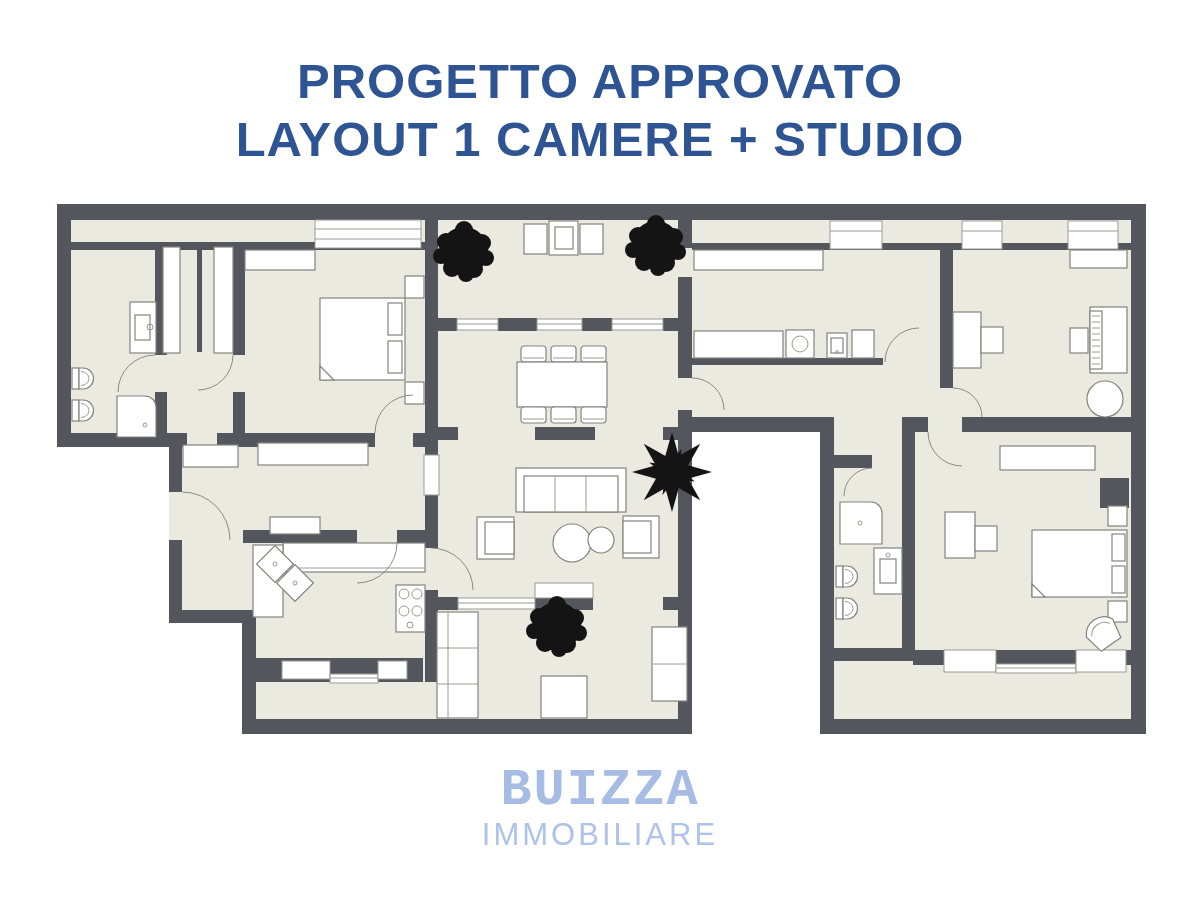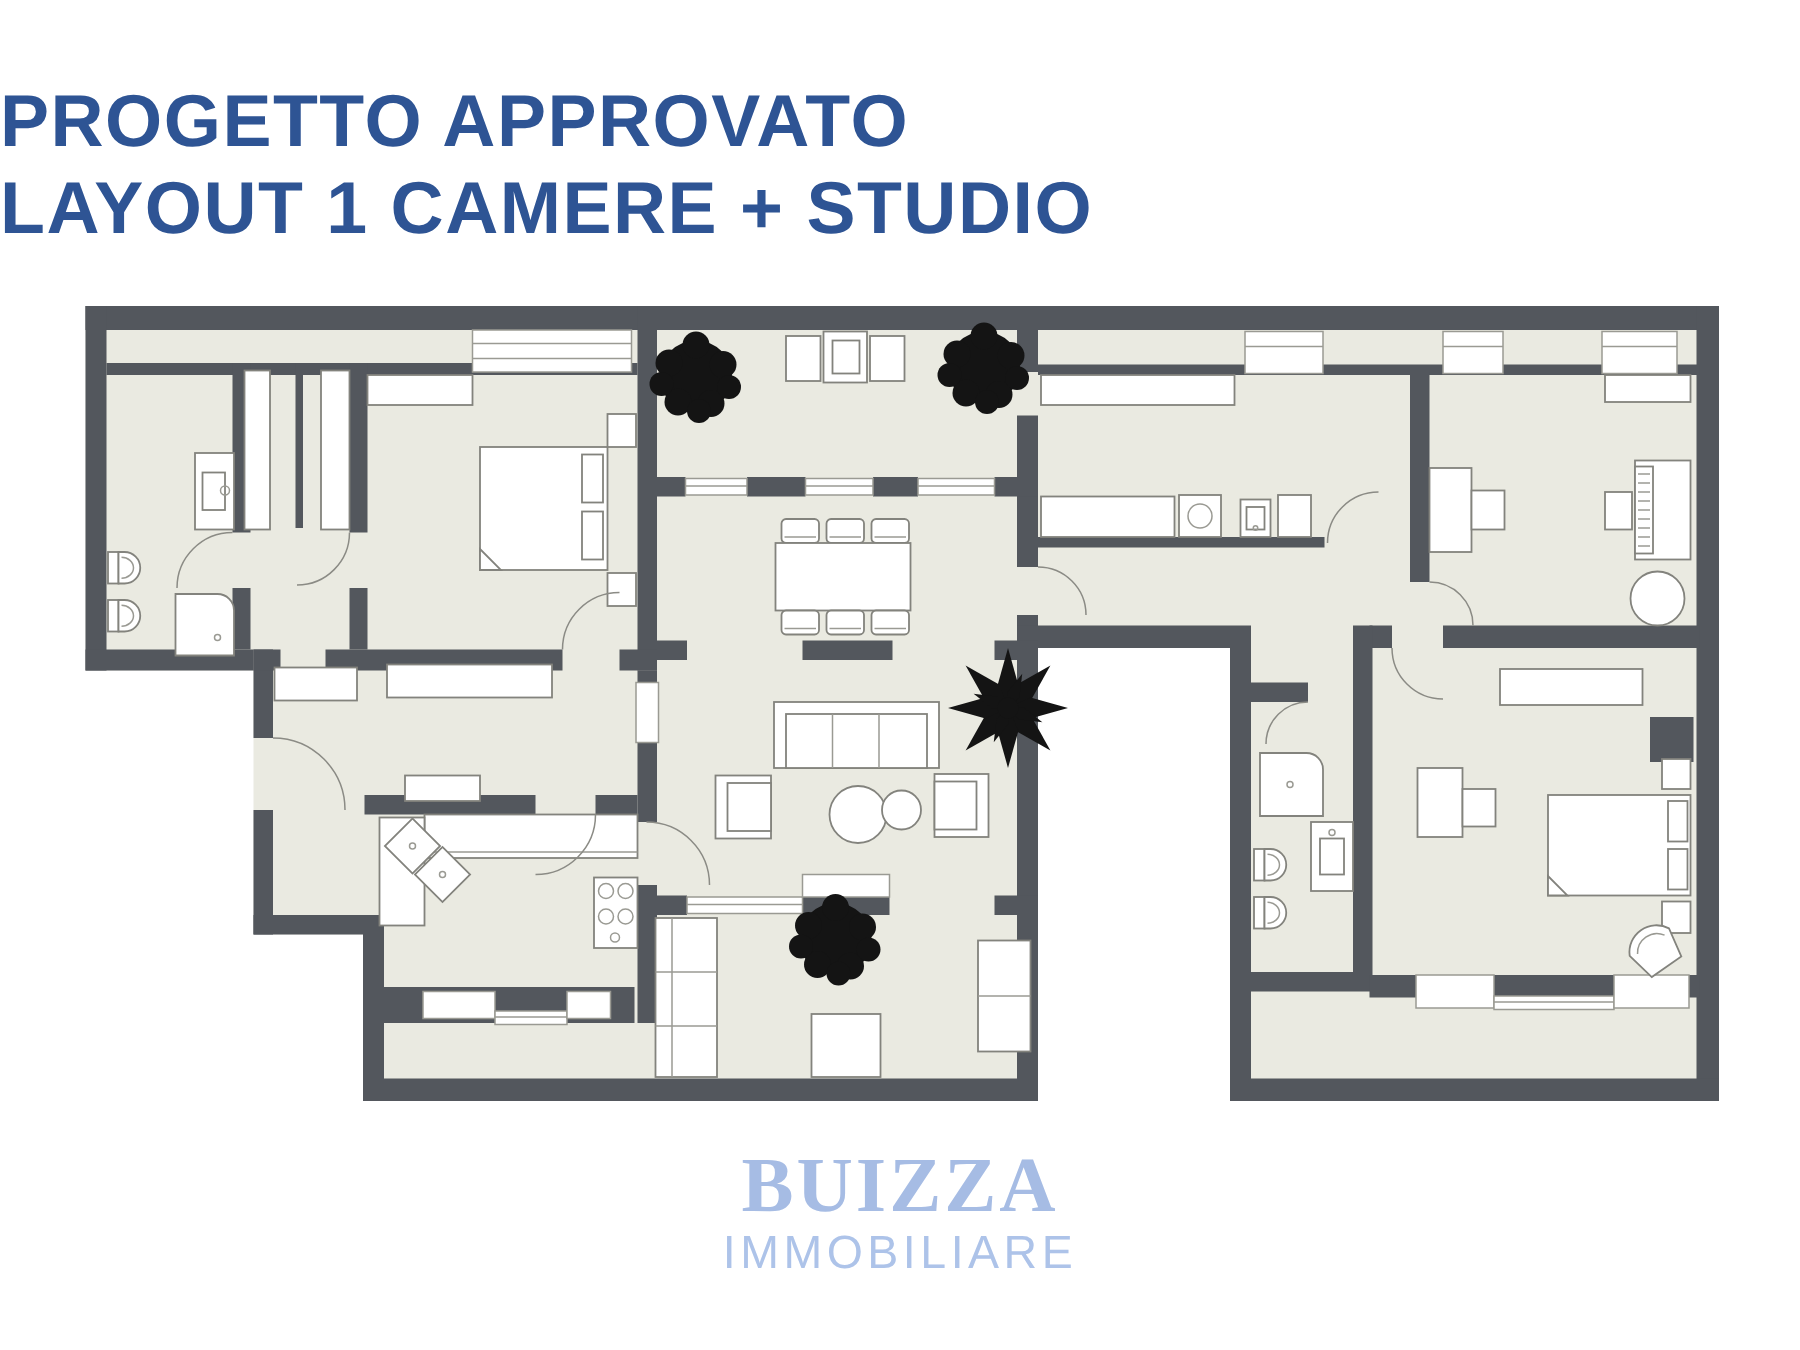--- a/index.html
+++ b/index.html
@@ -1,22 +1,22 @@
 <!DOCTYPE html>
 <html><head>
 <meta charset="utf-8">
 <style>
   html,body{margin:0;padding:0;background:#ffffff;}
   .stage{position:relative;width:1200px;height:900px;background:#ffffff;overflow:hidden;
          font-family:"Liberation Sans",sans-serif;}
-  .title{position:absolute;top:52px;left:0;width:1200px;text-align:left;
+  .title{position:absolute;top:52px;left:0;width:1200px;text-align:center;
          color:#2e5494;font-weight:bold;font-size:49px;line-height:58px;letter-spacing:1px;}
   .plan-svg{position:absolute;left:0;top:0;}
   .logo{position:absolute;top:765px;left:0;width:1200px;text-align:center;}
-  .logo-brand{font-family:Liberation Serif, serif;font-weight:bold;font-size:52px;
+  .logo-brand{font-family:Liberation Mono, monospace;font-weight:bold;font-size:52px;
               letter-spacing:2px;color:#a6bce4;line-height:52px;}
   .logo-sub{font-family:Liberation Sans, sans-serif;font-size:31px;letter-spacing:3px;
             color:#adc3e9;line-height:36px;}
   
   .w{fill:#53575d;}                                   
   .floor{fill:#eaeae1;}
   .f{fill:#ffffff;stroke:#83837d;stroke-width:1.2;}   
   .f2{fill:#ffffff;stroke:#9a9a93;stroke-width:1;}    
   .ln{stroke:#9a9a93;stroke-width:1;fill:none;}
   .arc{stroke:#8b8b85;stroke-width:1;fill:none;}

